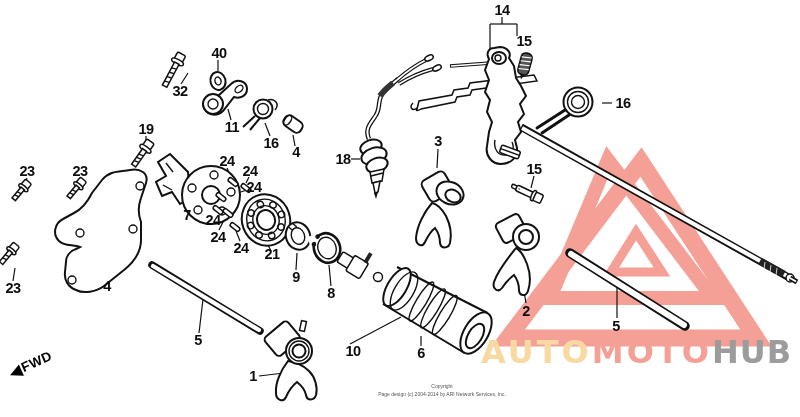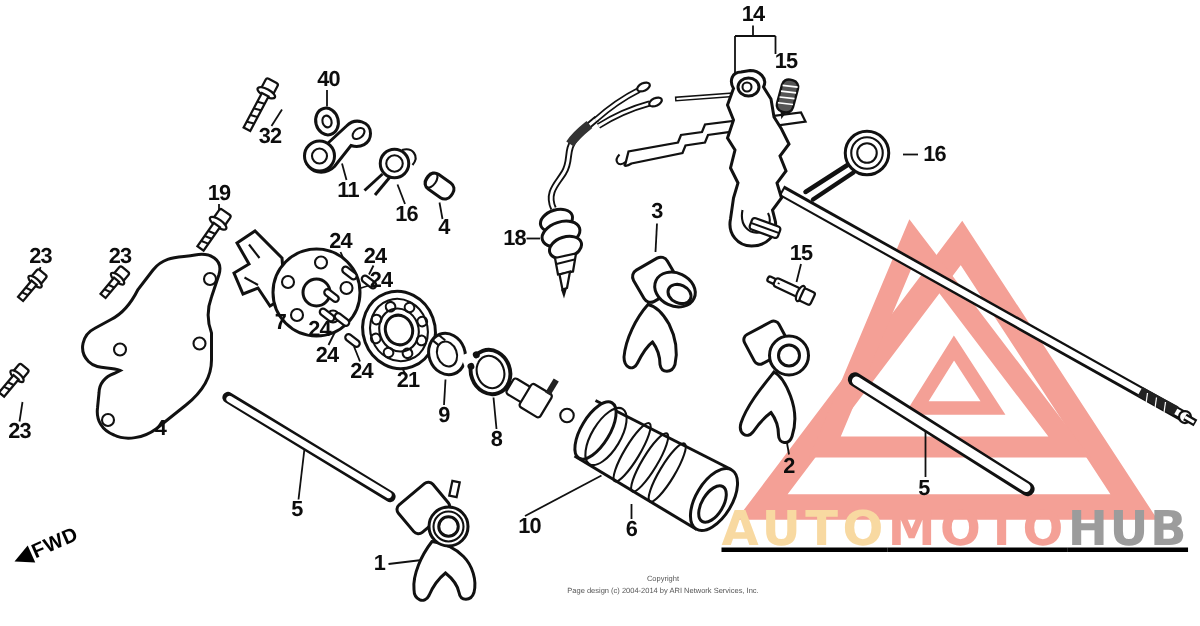--- a/index.html
+++ b/index.html
@@ -1,21 +1,21 @@
 <!DOCTYPE html>
 <html><head>
 <meta charset="utf-8">
 <style>
   html,body{margin:0;padding:0;background:#fff;}
   body{width:800px;height:417px;overflow:hidden;font-family:"Liberation Sans",sans-serif;}
   .stage{position:relative;width:800px;height:417px;background:#fff;}
   .layer{position:absolute;left:0;top:0;}
   
   .brand{position:absolute;left:481px;top:336px;z-index:1;font-family:"DejaVu Sans",sans-serif;
-         font-weight:800;font-size:32px;letter-spacing:3px;white-space:nowrap;line-height:1;text-decoration:underline;}
+         font-weight:800;font-size:32px;letter-spacing:3px;white-space:nowrap;line-height:1;}
   .brand .seg-auto{color:#f8d9a1;}
   .brand .seg-moto{color:#f4a096;}
   .brand .seg-hub{color:#9c9c9c;letter-spacing:1px;}
   
   svg.lineart{position:absolute;left:0;top:0;z-index:2;}
   .s{stroke:#111;stroke-width:2;fill:none;}
   .w{stroke:#111;stroke-width:2;fill:#fff;}
   .t{stroke:#111;stroke-width:1.5;fill:#fff;}
   .thin{stroke:#111;stroke-width:1.4;fill:none;}
   .ld{stroke:#111;stroke-width:1.2;fill:none;}

